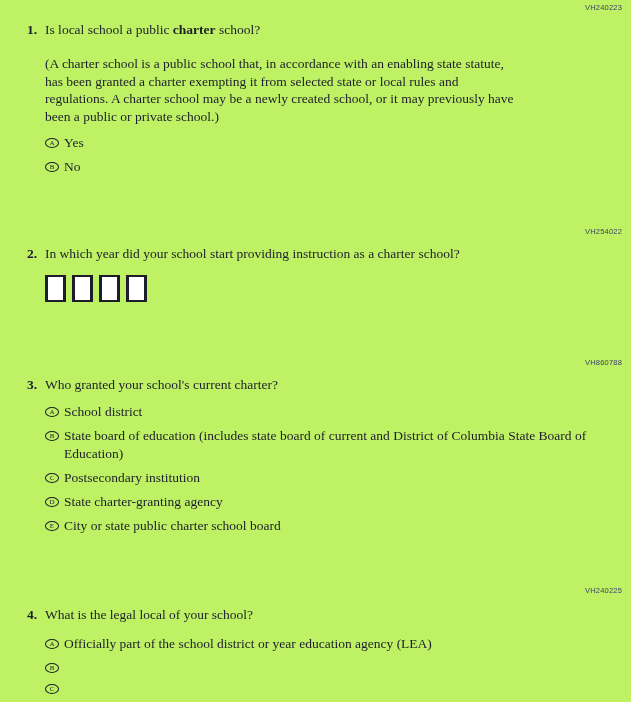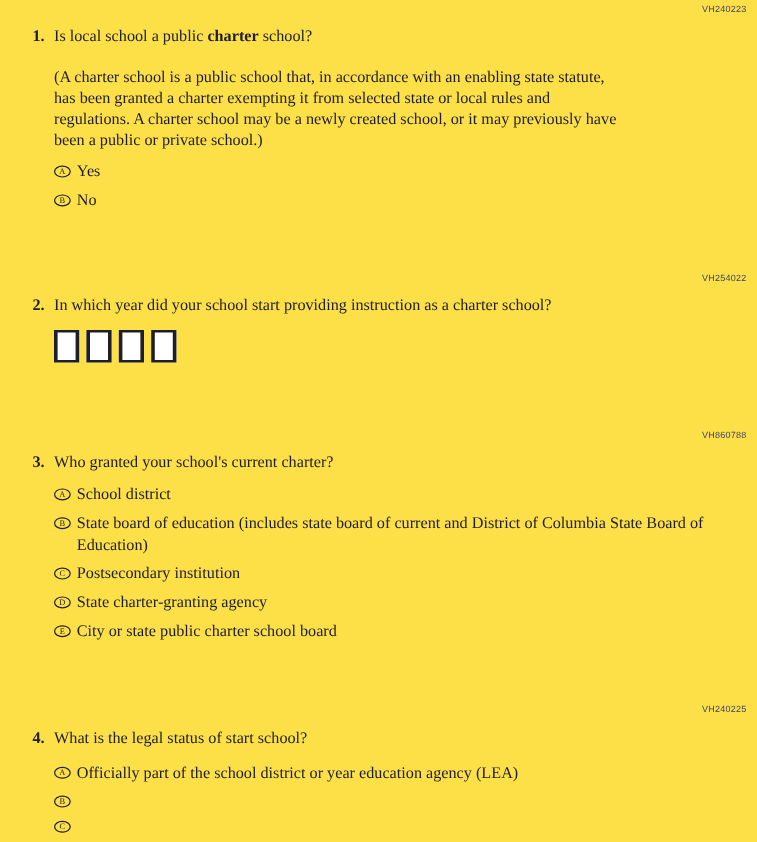--- a/index.html
+++ b/index.html
@@ -1,20 +1,20 @@
 <!DOCTYPE html>
 <html><head>
 <meta charset="utf-8">
 <style>
   html, body { margin: 0; padding: 0; background: #ffffff; }
   .page {
     position: relative;
     width: 631px;
     height: 702px;
-    background: #fde047;
+    background: #bef264;
     font-family: "Liberation Serif", serif;
     color: #1d1d2b;
     font-size: 13.5px;
     overflow: hidden;
   }
   .section { position: absolute; left: 0; width: 631px; }
   .s1 { top: 0; }
   .s2 { top: 224px; }
   .s3 { top: 355px; }
   .s4 { top: 583px; }
@@ -152,21 +152,21 @@
         <span class="bubble">E</span>
         <span class="option-label">City or state public charter school board</span>
       </div>
     </div>
   </div>
 
   <div class="section s4">
     <div class="code-row">VH240225</div>
     <div class="q-row" style="margin-top:11px;">
       <span class="q-num">4.</span>
-      <span class="q-text">What is the legal status of start school?</span>
+      <span class="q-text">What is the legal local of your school?</span>
     </div>
     <div class="options" style="margin-top:11px;">
       <div class="option-row">
         <span class="bubble">A</span>
         <span class="option-label">Officially part of the school district or year education agency (LEA)</span>
       </div>
       <div class="option-row">
         <span class="bubble">B</span>
       </div>
       <div class="option-row">

